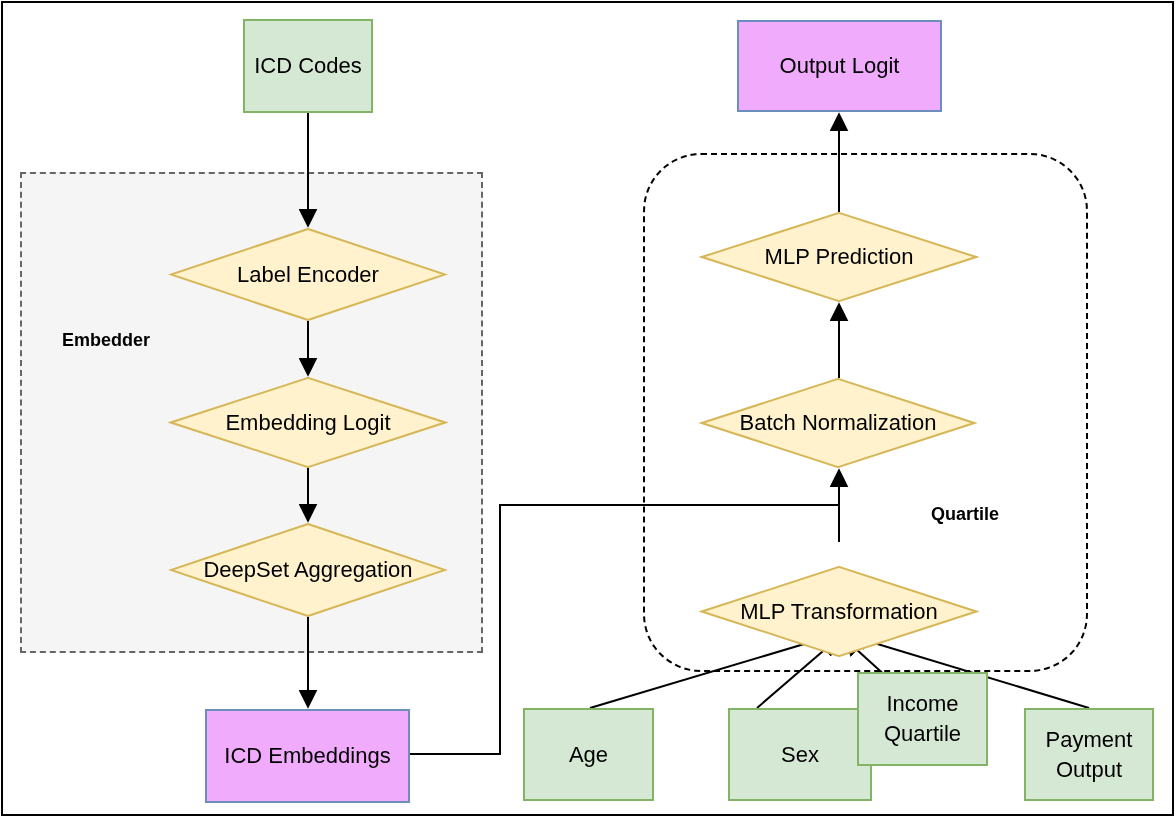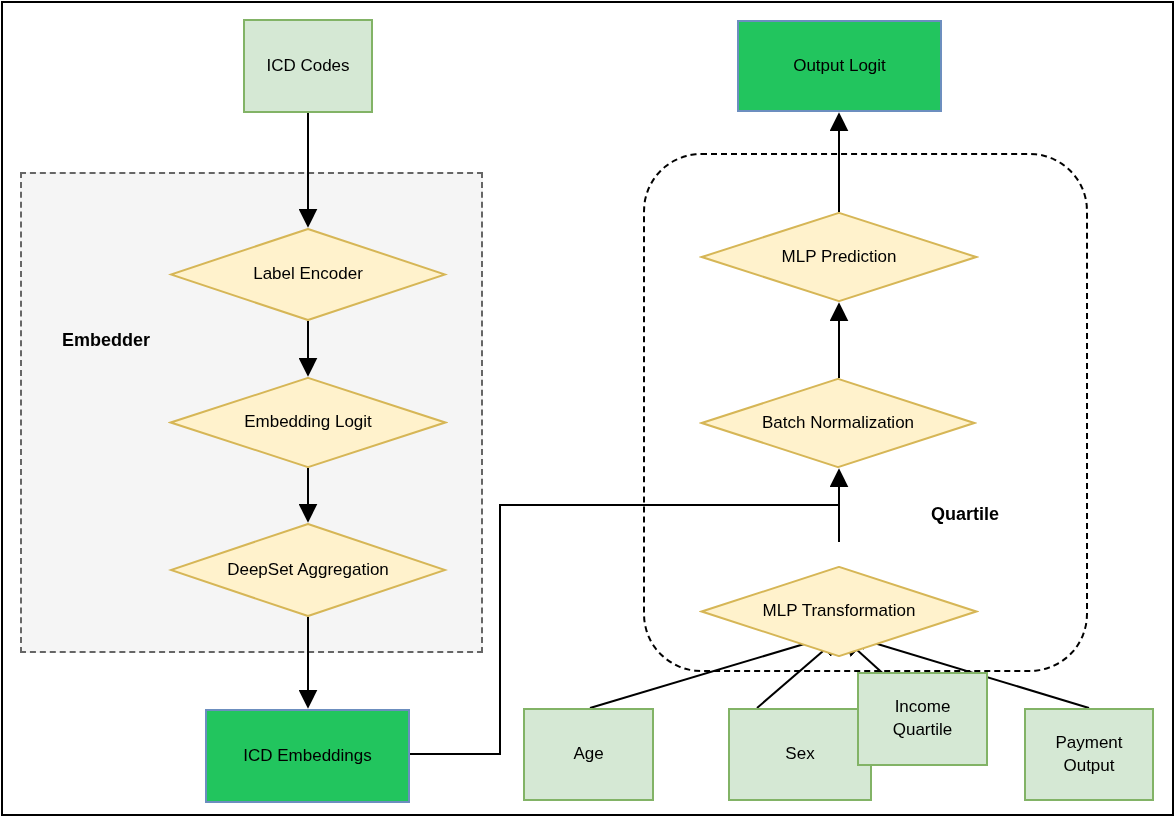--- a/index.html
+++ b/index.html
@@ -27,26 +27,26 @@
   .group-label{
     position:absolute;z-index:4;font-weight:bold;font-size:18px;line-height:1.2;
     white-space:nowrap;
   }
   .group-label.embedder-label{left:62px;top:330px;}
   .group-label.predictor-label{left:931px;top:504px;}
   svg.edges{position:absolute;left:0;top:0;z-index:2;}
   .node{
     position:absolute;box-sizing:border-box;z-index:3;
     display:flex;align-items:center;justify-content:center;
-    text-align:center;font-size:17px;line-height:1.35;
+    text-align:center;font-size:22px;line-height:1.35;
   }
   .node .node-label{white-space:pre-line;z-index:1;}
   .rect-node{border:2px solid;}
   .green{background:#d5e8d4;border-color:#82b366;}
-  .blue{background:#22c55e;border-color:#6c8ebf;text-align:right;}
+  .blue{background:#f0abfc;border-color:#6c8ebf;text-align:right;}
   .diamond-node svg{position:absolute;left:0;top:0;width:100%;height:100%;}
   
   .n-icd-codes{left:243px;top:19px;width:130px;height:94px;}
   .n-output-logit{left:737px;top:20px;width:205px;height:92px;}
   .n-icd-embeddings{left:205px;top:709px;width:205px;height:94px;}
   .n-age{left:523px;top:708px;width:131px;height:93px;}
   .n-sex{left:728px;top:708px;width:144px;height:93px;}
   .n-income{left:857px;top:672px;width:131px;height:94px;}
   .n-payment{left:1024px;top:708px;width:130px;height:93px;}
   .n-label-encoder{left:168px;top:228px;width:280px;height:93px;}

